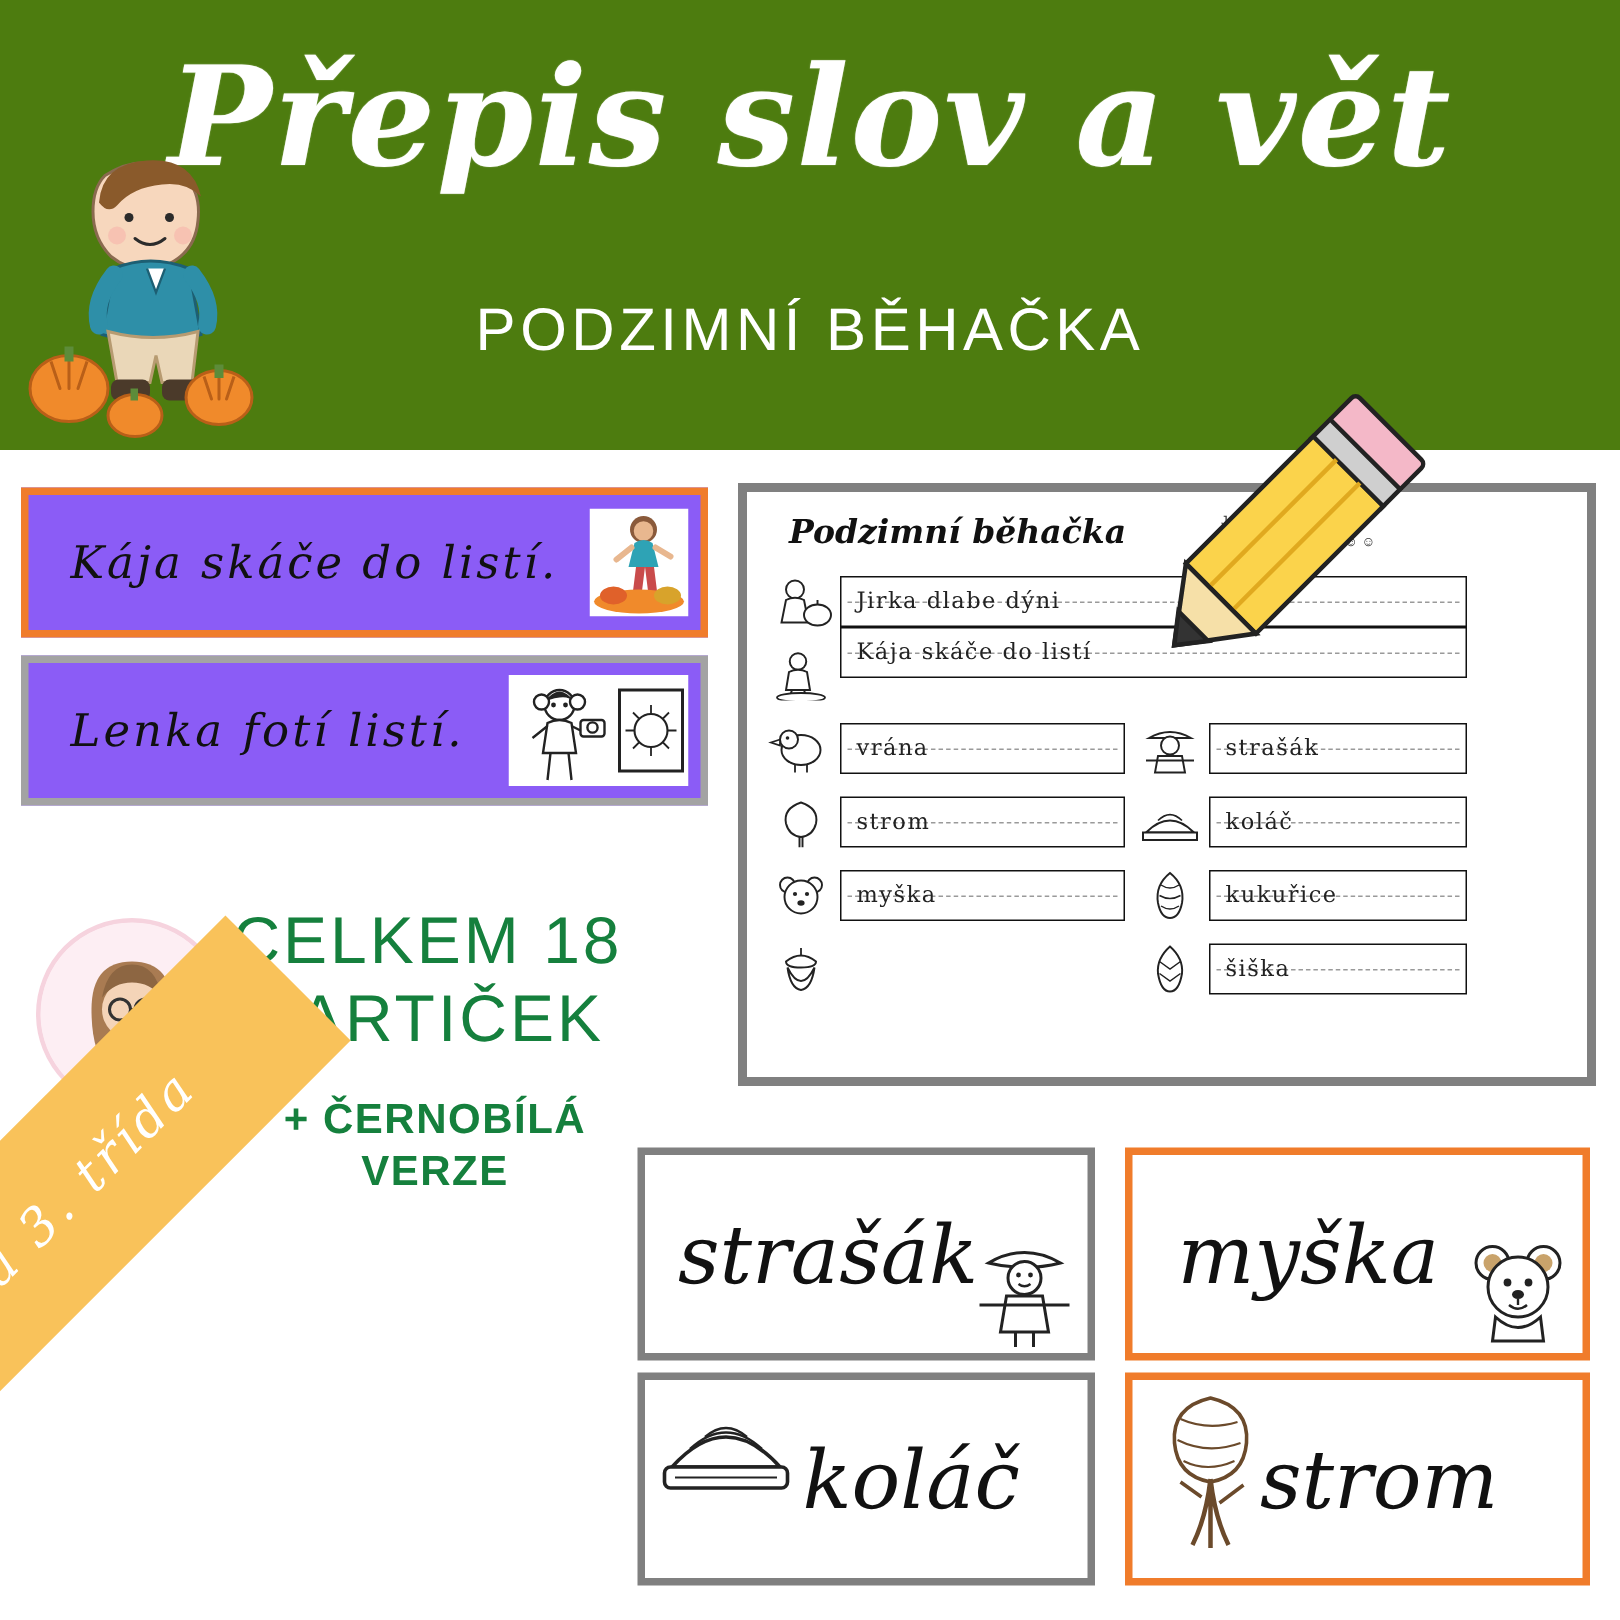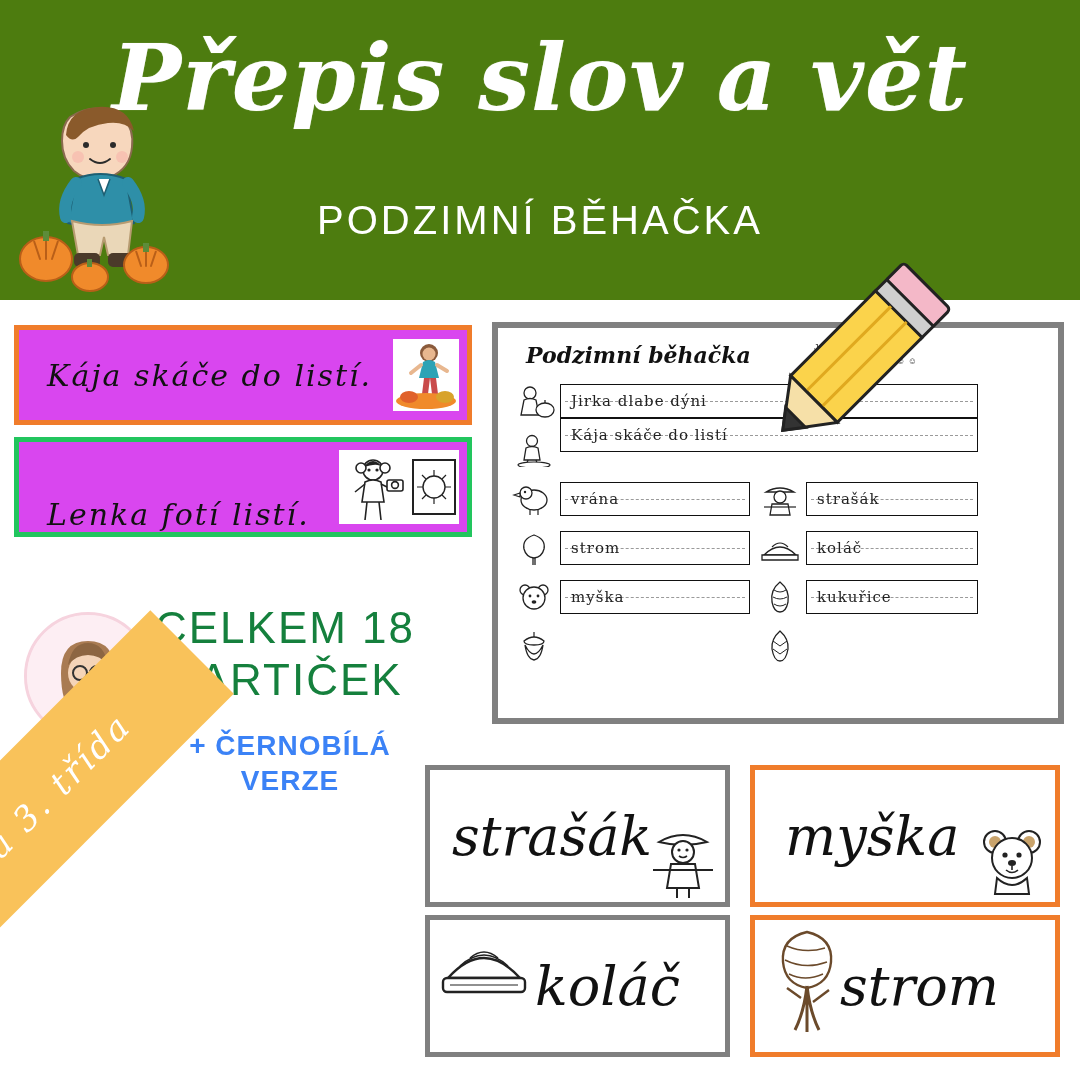--- a/index.html
+++ b/index.html
@@ -36,25 +36,25 @@
     color:#ffffff;
     letter-spacing:3px;
     font-weight:400;
   }
 
   
   .boy{position:absolute;left:18px;top:95px;width:170px;height:200px;}
 
   
   .strip{
-    position:absolute;background:#d946ef;box-sizing:border-box;
+    position:absolute;background:#8b5cf6;box-sizing:border-box;
     display:flex;align-items:center;
   }
   .strip.orange{border:5px solid #f07c2b;}
-  .strip.grey{border:5px solid #22c55e;align-items:flex-end;}
+  .strip.grey{border:5px solid #a3a3a3;}
   .strip .txt{
     font-family:"DejaVu Serif",serif;
     font-style:italic;
     color:#111;
     white-space:nowrap;
   }
   #strip1{left:14px;top:325px;width:458px;height:100px;}
   #strip1 .txt{font-size:30px;padding-left:28px;letter-spacing:2px;}
   #strip2{left:14px;top:437px;width:458px;height:100px;}
   #strip2 .txt{font-size:30px;padding-left:28px;letter-spacing:2px;}
@@ -64,21 +64,21 @@
   
   .celkem{
     position:absolute;left:120px;top:602px;width:330px;
     text-align:center;
     color:#15803d;
     font-size:44px;font-weight:normal;letter-spacing:2px;line-height:1.18;
   }
   .cernobila{
     position:absolute;left:150px;top:728px;width:280px;
     text-align:center;
-    color:#3b82f6;
+    color:#15803d;
     font-size:28px;font-weight:bold;letter-spacing:1px;line-height:1.25;
   }
 
   
   .logo{
     position:absolute;left:24px;top:612px;width:122px;height:122px;border-radius:50%;
     background:#fdeef3;border:3px solid #f6d3de;overflow:hidden;
   }
   .logo .caption{
     position:absolute;left:0;bottom:7px;width:100%;text-align:center;
@@ -361,20 +361,24 @@
     <svg class="ws-ico" style="left:14px;top:301px;" viewBox="0 0 44 34">
       <path d="M12 12 q10 -8 20 0 q0 4 -10 4 q-10 0 -10 -4z" fill="#fff" stroke="#222" stroke-width="1.3"></path>
       <path d="M13 16 q9 18 18 0 q-2 14 -9 15 q-7 -1 -9 -15z" fill="#fff" stroke="#222" stroke-width="1.3"></path>
       <path d="M22 8 v-5" stroke="#222" stroke-width="1.2"></path>
     </svg>
 
     <svg class="ws-ico" style="left:260px;top:301px;" viewBox="0 0 44 34">
       <path d="M22 2 q9 8 8 18 q-2 12 -8 12 q-6 0 -8 -12 q-1 -10 8 -18z" fill="#fff" stroke="#222" stroke-width="1.3"></path>
       <path d="M15 12 l7 5 l7 -5 M15 20 l7 5 l7 -5" stroke="#222" stroke-width="1" fill="none"></path>
     </svg>
+    <div class="ws-line" style="left:308px;top:301px;width:172px;">
+      <div class="mid"></div>
+      <span class="ws-word">šiška</span>
+    </div>
   </div>
 
   <svg class="pencil" viewBox="0 0 230 230">
     <g transform="rotate(45 115 115)">
       <rect x="82" y="6" width="66" height="26" rx="4" fill="#f4b8c8" stroke="#222" stroke-width="3"></rect>
       <rect x="82" y="30" width="66" height="18" fill="#cfcfcf" stroke="#222" stroke-width="3"></rect>
       <rect x="82" y="46" width="66" height="120" fill="#fbd34b" stroke="#222" stroke-width="3"></rect>
       <line x1="104" y1="46" x2="104" y2="166" stroke="#e0a91f" stroke-width="3"></line>
       <line x1="126" y1="46" x2="126" y2="166" stroke="#e0a91f" stroke-width="3"></line>
       <path d="M82 166 l33 44 l33 -44z" fill="#f6e0a8" stroke="#222" stroke-width="3"></path>

